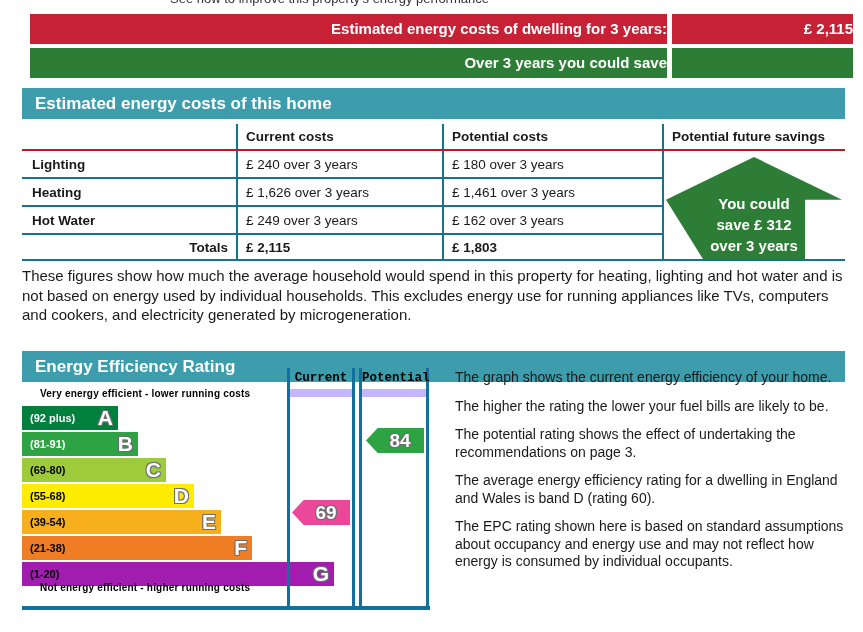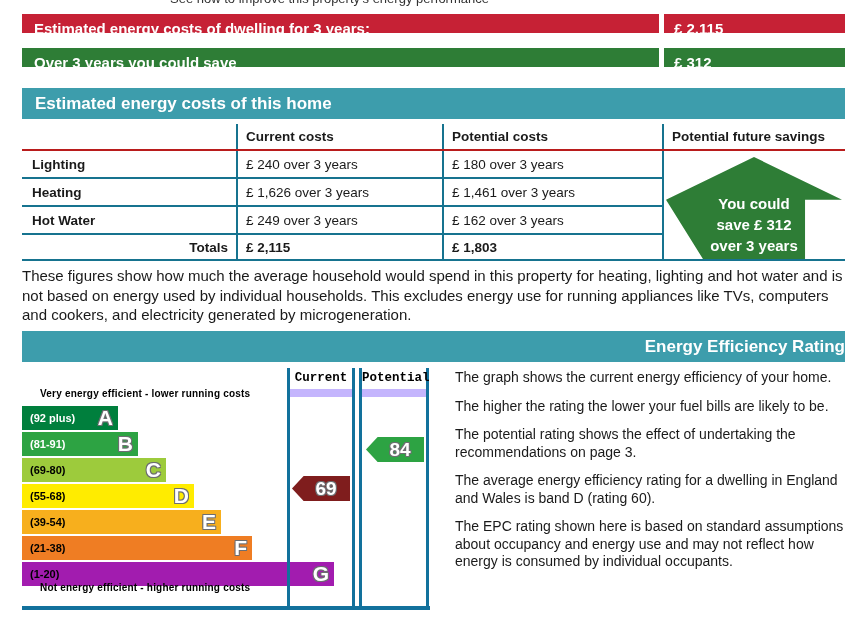--- a/index.html
+++ b/index.html
@@ -4,30 +4,30 @@
 <style>
   html,body{margin:0;padding:0;background:#fff;}
   #page{position:relative;width:863px;height:632px;background:#fff;
         font-family:"Liberation Sans",sans-serif;overflow:hidden;}
 
   
   #clipstrip{position:absolute;top:0;left:0;width:863px;height:11px;overflow:hidden;}
   #clipstrip span{position:absolute;top:-9px;left:170px;font-size:13px;color:#333;white-space:nowrap;}
 
   
-  .sumbar{position:absolute;left:22px;width:823px;height:19px;display:flex;}
+  .sumbar{position:absolute;left:30px;width:823px;height:30px;display:flex;text-align:right;}
   .sumbar .lbl{width:637px;color:#fff;font-weight:bold;font-size:15px;line-height:30px;padding-left:12px;box-sizing:border-box;}
   .sumbar .gapcell{width:5px;background:#fff;}
   .sumbar .val{flex:1;color:#fff;font-weight:bold;font-size:15px;line-height:30px;padding-left:10px;box-sizing:border-box;}
   #bar-costs{top:14px;} #bar-save{top:48px;}
 
   
   .sectitle{position:absolute;left:22px;width:823px;height:31px;color:#fff;font-weight:bold;
             font-size:17px;line-height:31px;padding-left:13px;box-sizing:border-box;}
-  #title-costs{top:88px;} #title-rating{top:331px;text-align:right;}
+  #title-costs{top:88px;} #title-rating{top:351px;}
 
   
   #costs-table{position:absolute;top:124px;left:22px;width:823px;border-collapse:collapse;
                font-size:13.5px;color:#1a1a1a;table-layout:fixed;}
   #costs-table td{padding:0 8px;vertical-align:middle;box-sizing:border-box;}
   #costs-table .vline{border-left:2px solid #16738F;}
   #costs-table tr.hd td{height:26px;font-weight:bold;border-bottom:2px solid #b91c1c;}
   #costs-table tr.rw td{height:28px;border-bottom:2px solid #16738F;}
   #costs-table tr.tot td{height:26px;font-weight:bold;border-bottom:2px solid #16738F;}
   #costs-table .rlab{font-weight:bold;padding-left:10px;}
@@ -50,21 +50,21 @@
              text-shadow:-1px -1px 0 #6d6e71,1px -1px 0 #6d6e71,-1px 1px 0 #6d6e71,1px 1px 0 #6d6e71;}
   #chart-bottom-line{position:absolute;left:22px;top:238px;width:408px;height:4px;background:#12719C;}
   .rating-col{position:absolute;top:0;height:242px;border-left:3px solid #12719C;border-right:3px solid #12719C;box-sizing:border-box;}
   #col-current{left:287px;width:68px;} #col-potential{left:359px;width:70px;}
   .rating-col .colhd{height:21px;border-bottom:8px solid #c4b5fd;font-size:12.5px;font-weight:bold;
                      text-align:center;line-height:20px;color:#000;font-family:Liberation Mono, monospace;}
   .rarrow{position:absolute;height:25px;clip-path:polygon(0 50%,20% 0,100% 0,100% 100%,20% 100%);
           color:#fff;font-weight:bold;font-size:19px;line-height:25px;text-align:center;padding-left:10px;box-sizing:border-box;
           text-shadow:-1px -1px 0 #6d6e71,1px -1px 0 #6d6e71,-1px 1px 0 #6d6e71,1px 1px 0 #6d6e71;}
   #arrow-current{left:292px;top:108px;width:58px;}
-  #arrow-potential{left:366px;top:69px;width:58px;}
+  #arrow-potential{left:366px;top:60px;width:58px;}
   #rating-text{position:absolute;left:455px;top:1px;width:400px;}
   #rating-text p{margin:0 0 11px 0;font-size:14px;line-height:17.5px;color:#1a1a1a;}
 </style>
 </head>
 <body>
 
 <div id="page">
 
   <div id="clipstrip">
     <span>See how to improve this property's energy performance</span>
@@ -72,21 +72,20 @@
 
   <div class="sumbar" id="bar-costs" style="background: rgb(198, 33, 53);">
     <div class="lbl">Estimated energy costs of dwelling for 3 years:</div>
     <div class="gapcell"></div>
     <div class="val" style="background: rgb(198, 33, 53);">£ 2,115</div>
   </div>
 
   <div class="sumbar" id="bar-save" style="background: rgb(46, 125, 54);">
     <div class="lbl">Over 3 years you could save</div>
     <div class="gapcell"></div>
-    <div class="val" style="background: rgb(46, 125, 54);">£ 312</div>
   </div>
 
   <div class="sectitle" id="title-costs" style="background: rgb(61, 157, 172);">Estimated energy costs of this home</div>
 
   <table id="costs-table">
     <colgroup>
         <col style="width:215px">
         <col style="width:206px">
         <col style="width:220px">
         <col style="width:182px">
@@ -169,21 +168,21 @@
     <div class="eff-label" id="eff-bottom">Not energy efficient - higher running costs</div>
     <div id="chart-bottom-line"></div>
 
     <div class="rating-col" id="col-current">
       <div class="colhd">Current</div>
     </div>
     <div class="rating-col" id="col-potential">
       <div class="colhd">Potential</div>
     </div>
 
-    <div class="rarrow" id="arrow-current" style="background: #7f1d1d;">69</div>
+    <div class="rarrow" id="arrow-current" style="background: #ec4899; margin-top: 24px;">69</div>
     <div class="rarrow" id="arrow-potential" style="background: rgb(45, 163, 67);">84</div>
 
     <div id="rating-text">
       <p>The graph shows the current energy efficiency of your home.</p>
       <p>The higher the rating the lower your fuel bills are likely to be.</p>
       <p>The potential rating shows the effect of undertaking the recommendations on page 3.</p>
       <p>The average energy efficiency rating for a dwelling in England and Wales is band D (rating 60).</p>
       <p>The EPC rating shown here is based on standard assumptions about occupancy and energy use and may not reflect how energy is consumed by individual occupants.</p>
     </div>
   </div>

